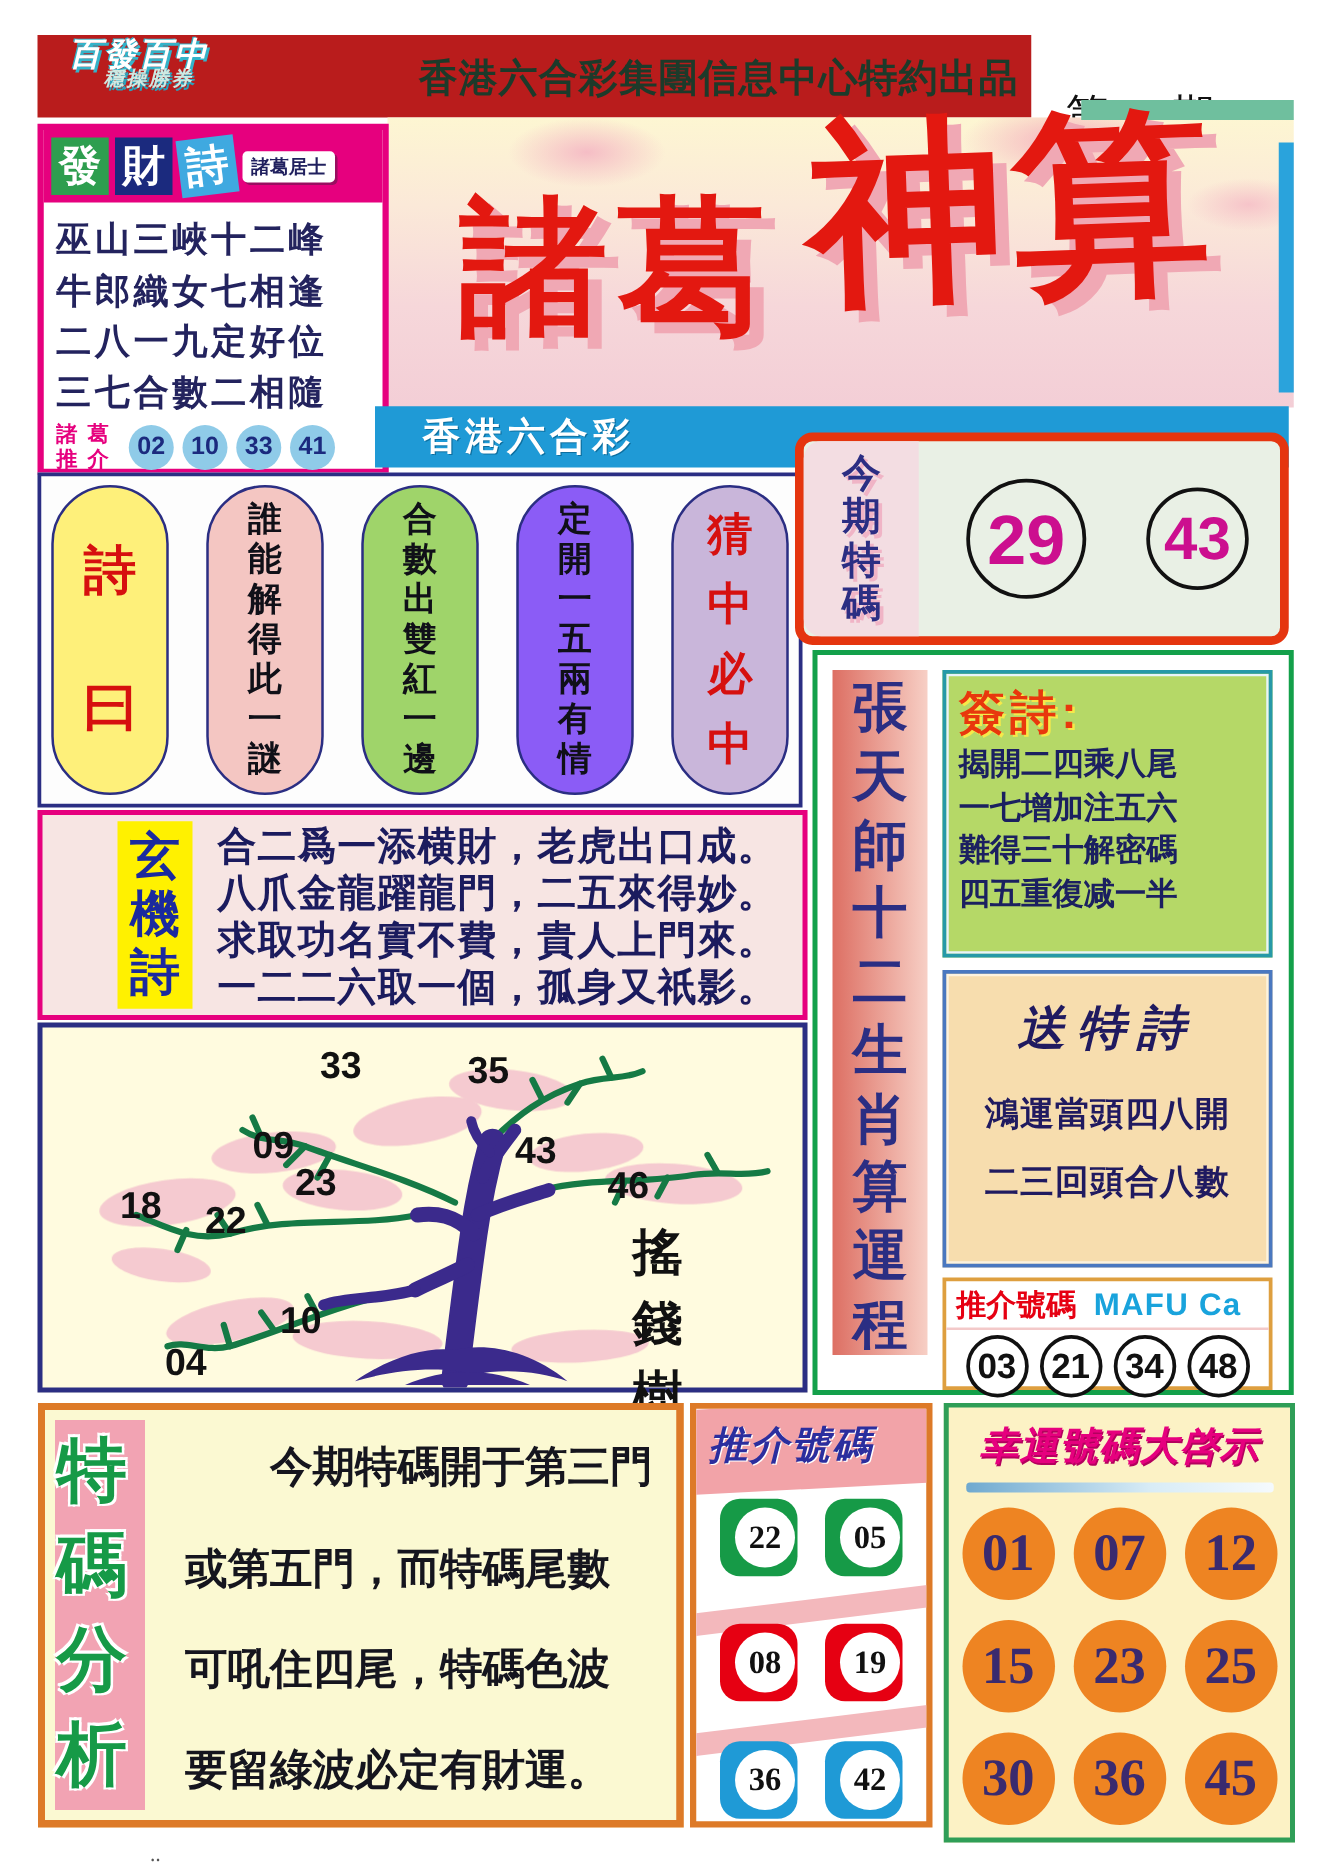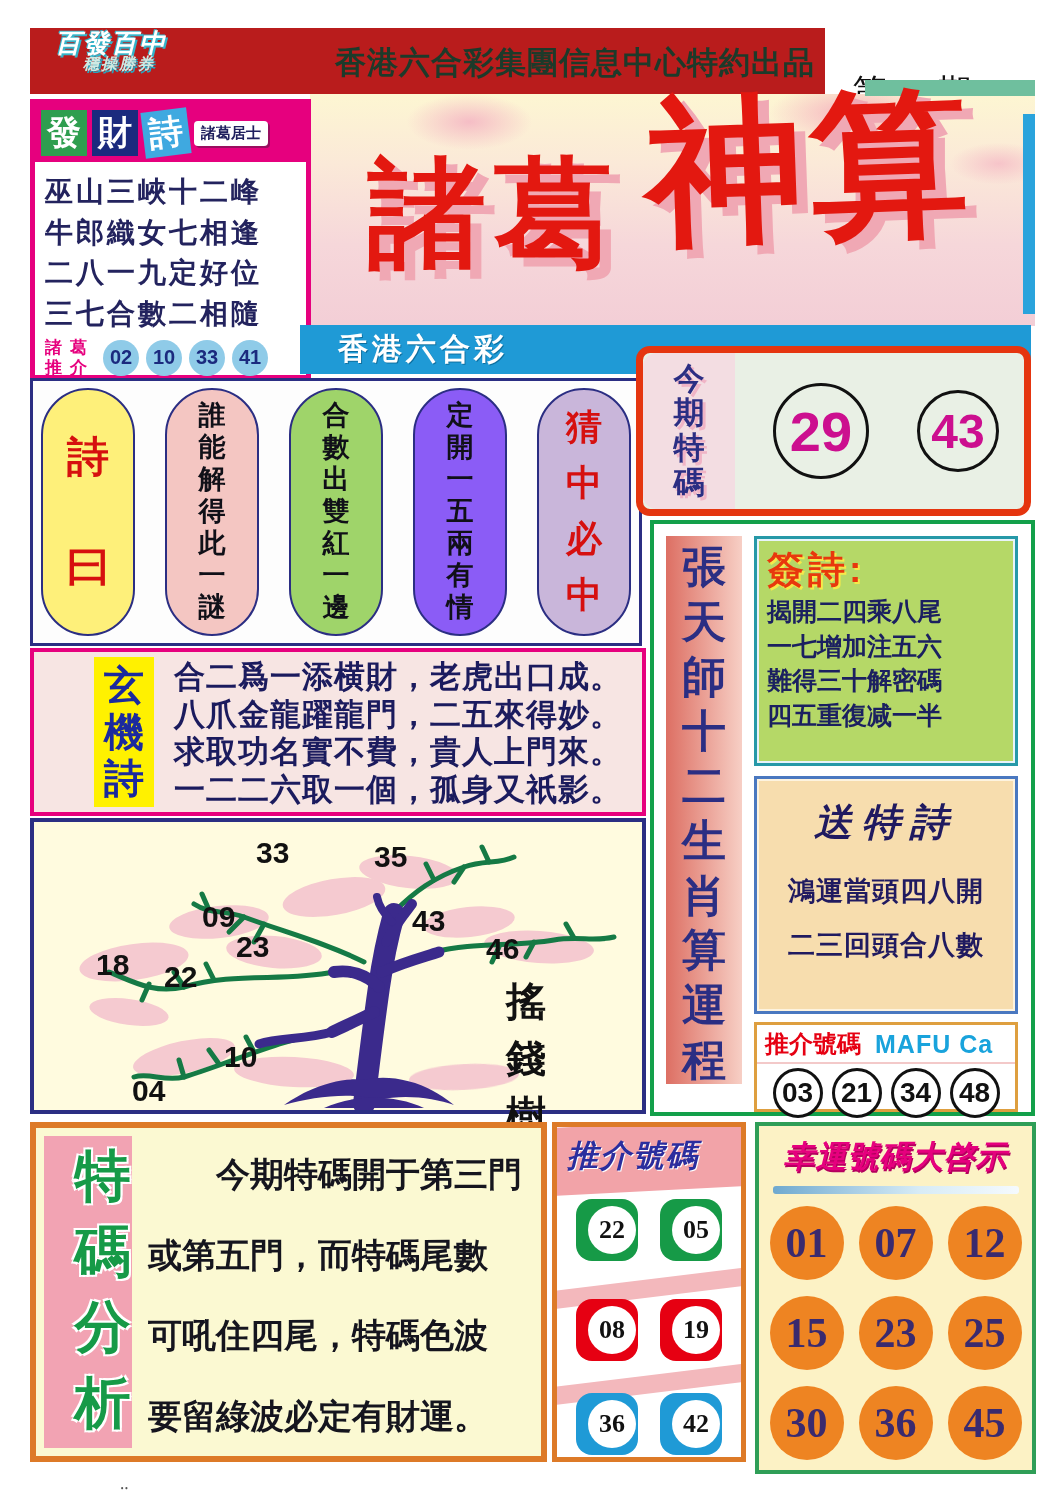--- a/index.html
+++ b/index.html
@@ -116,22 +116,22 @@
               border:3px solid #de9f3f; }
   .mafu-head { display:flex; align-items:center; gap:14px; padding:3px 8px 2px 8px; border-bottom:2px solid #f3c9c9; }
   .mafu-label { font-size:24px; font-weight:bold; color:#e60012; }
   .mafu-brand { font-size:25px; font-weight:bold; color:#19a3dc; letter-spacing:1px; }
   .mafu-balls { display:flex; gap:9px; justify-content:center; margin-top:4px; }
   .ball-line { width:50px; height:50px; border:3px solid #111; border-radius:50%; background:#fff;
                display:flex; align-items:center; justify-content:center; font-size:28px; font-weight:bold; color:#111; }
 
   
   .analysis { left:30px; top:1122px; width:517px; height:340px; background:#fbf9d2; border:6px solid #dd7a28; }
-  .ana-strip { position:absolute; left:8px; top:8px; width:88px; height:312px; background:#f2a3b3;
-               display:flex; justify-content:flex-end; }
+  .ana-strip { position:absolute; left:8px; top:8px; width:72px; height:312px; background:#f2a3b3;
+               display:flex; justify-content:flex-start; }
   .ana-strip div { width:1.05em; word-break:break-all; font-size:56px; font-weight:bold; color:#169a47;
                    line-height:1.35; text-align:center; margin-top:2px;
                    text-shadow:2px 2px 0 #fff, -2px -2px 0 #fff, 2px -2px 0 #fff, -2px 2px 0 #fff; }
   .ana-lines { position:absolute; left:112px; top:6px; width:392px; }
   .ana-lines div { font-size:34px; font-weight:bold; color:#15151e; line-height:2.37; white-space:nowrap; }
   .ana-lines div:first-child { text-indent:2em; }
 
   
   .shields { left:552px; top:1122px; width:194px; height:340px; background:#ffffff; border:5px solid #dd7a28; overflow:hidden; }
   .sh-titleband { position:absolute; left:-8px; top:-4px; width:200px; height:68px; background:#f2a3a8;

